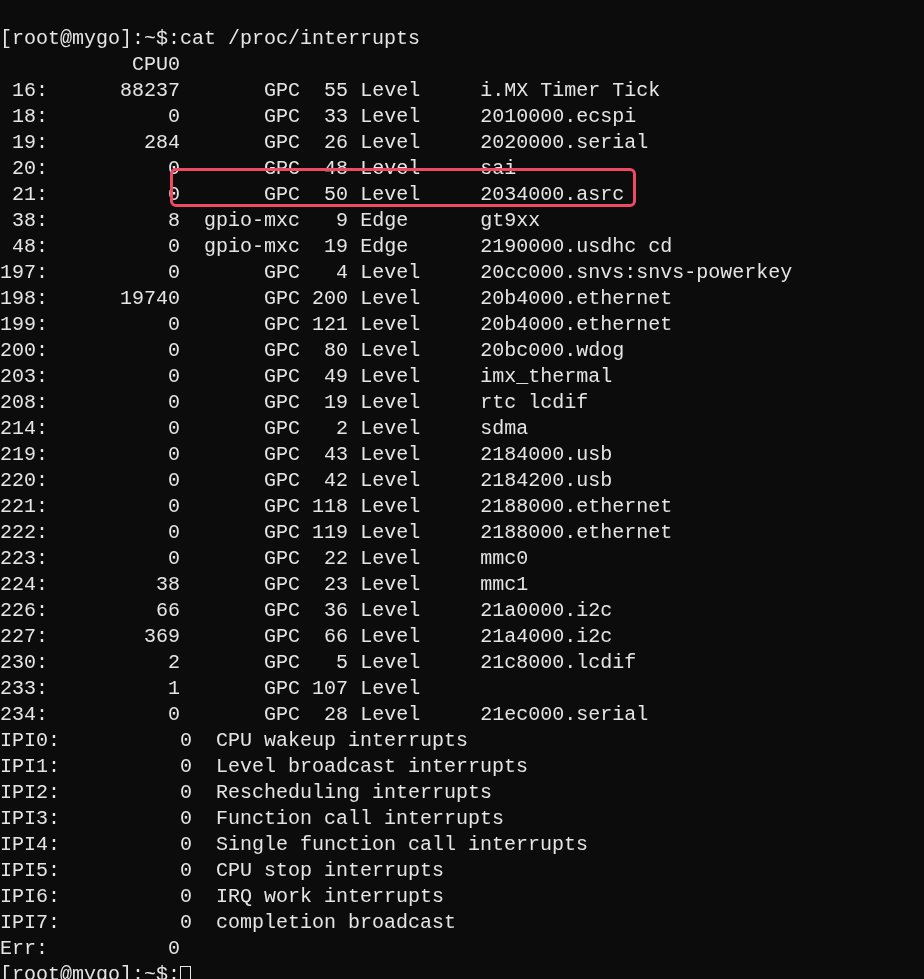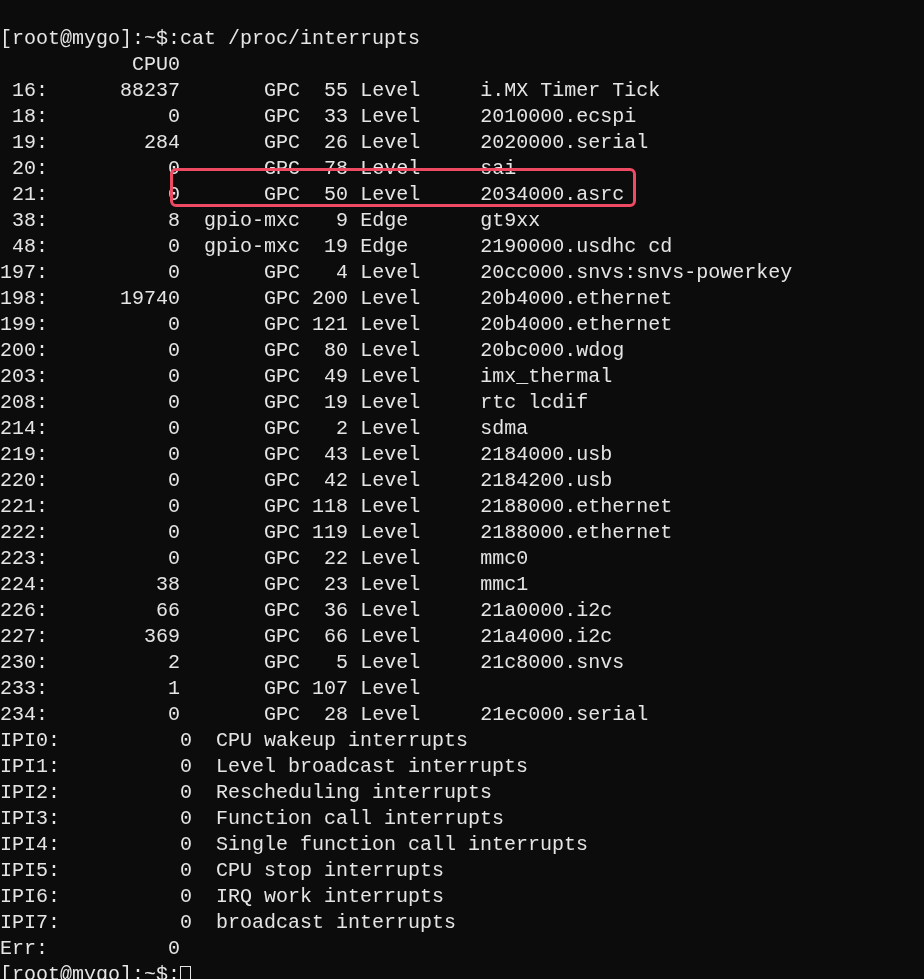--- a/index.html
+++ b/index.html
@@ -35,47 +35,47 @@
 </style>
 </head>
 <body>
 
 <div class="terminal">
 <span>[root@mygo]:~$:cat /proc/interrupts</span>
 <span>           CPU0</span>
 <div id="irq-block"><span><span> 16:</span><span>      88237</span>  <span>     GPC</span> <span> 55</span> <span>Level</span> <span>    i.MX Timer Tick</span></span>
 <span><span> 18:</span><span>          0</span>  <span>     GPC</span> <span> 33</span> <span>Level</span> <span>    2010000.ecspi</span></span>
 <span><span> 19:</span><span>        284</span>  <span>     GPC</span> <span> 26</span> <span>Level</span> <span>    2020000.serial</span></span>
-<span><span> 20:</span><span>          0</span>  <span>     GPC</span> <span> 78</span> <span>Level</span> <span>    sai</span></span>
+<span><span> 20:</span><span>          0</span>  <span>     GPC</span> <span> 48</span> <span>Level</span> <span>    sai</span></span>
 <span><span> 21:</span><span>          0</span>  <span>     GPC</span> <span> 50</span> <span>Level</span> <span>    2034000.asrc</span></span>
 <span><span> 38:</span><span>          8</span>  <span>gpio-mxc</span> <span>  9</span> <span>Edge </span> <span>    gt9xx</span></span>
 <span><span> 48:</span><span>          0</span>  <span>gpio-mxc</span> <span> 19</span> <span>Edge </span> <span>    2190000.usdhc cd</span></span>
 <span><span>197:</span><span>          0</span>  <span>     GPC</span> <span>  4</span> <span>Level</span> <span>    20cc000.snvs:snvs-powerkey</span></span>
 <span><span>198:</span><span>      19740</span>  <span>     GPC</span> <span>200</span> <span>Level</span> <span>    20b4000.ethernet</span></span>
 <span><span>199:</span><span>          0</span>  <span>     GPC</span> <span>121</span> <span>Level</span> <span>    20b4000.ethernet</span></span>
 <span><span>200:</span><span>          0</span>  <span>     GPC</span> <span> 80</span> <span>Level</span> <span>    20bc000.wdog</span></span>
 <span><span>203:</span><span>          0</span>  <span>     GPC</span> <span> 49</span> <span>Level</span> <span>    imx_thermal</span></span>
 <span><span>208:</span><span>          0</span>  <span>     GPC</span> <span> 19</span> <span>Level</span> <span>    rtc lcdif</span></span>
 <span><span>214:</span><span>          0</span>  <span>     GPC</span> <span>  2</span> <span>Level</span> <span>    sdma</span></span>
 <span><span>219:</span><span>          0</span>  <span>     GPC</span> <span> 43</span> <span>Level</span> <span>    2184000.usb</span></span>
 <span><span>220:</span><span>          0</span>  <span>     GPC</span> <span> 42</span> <span>Level</span> <span>    2184200.usb</span></span>
 <span><span>221:</span><span>          0</span>  <span>     GPC</span> <span>118</span> <span>Level</span> <span>    2188000.ethernet</span></span>
 <span><span>222:</span><span>          0</span>  <span>     GPC</span> <span>119</span> <span>Level</span> <span>    2188000.ethernet</span></span>
 <span><span>223:</span><span>          0</span>  <span>     GPC</span> <span> 22</span> <span>Level</span> <span>    mmc0</span></span>
 <span><span>224:</span><span>         38</span>  <span>     GPC</span> <span> 23</span> <span>Level</span> <span>    mmc1</span></span>
 <span><span>226:</span><span>         66</span>  <span>     GPC</span> <span> 36</span> <span>Level</span> <span>    21a0000.i2c</span></span>
 <span><span>227:</span><span>        369</span>  <span>     GPC</span> <span> 66</span> <span>Level</span> <span>    21a4000.i2c</span></span>
-<span><span>230:</span><span>          2</span>  <span>     GPC</span> <span>  5</span> <span>Level</span> <span>    21c8000.snvs</span></span>
+<span><span>230:</span><span>          2</span>  <span>     GPC</span> <span>  5</span> <span>Level</span> <span>    21c8000.lcdif</span></span>
 <span><span>233:</span><span>          1</span>  <span>     GPC</span> <span>107</span> <span>Level</span> <span></span></span>
 <span><span>234:</span><span>          0</span>  <span>     GPC</span> <span> 28</span> <span>Level</span> <span>    21ec000.serial</span></span>
 </div><div id="ipi-block"><span><span>IPI0:</span><span>          0</span><span>  CPU wakeup interrupts</span></span>
 <span><span>IPI1:</span><span>          0</span><span>  Level broadcast interrupts</span></span>
 <span><span>IPI2:</span><span>          0</span><span>  Rescheduling interrupts</span></span>
 <span><span>IPI3:</span><span>          0</span><span>  Function call interrupts</span></span>
 <span><span>IPI4:</span><span>          0</span><span>  Single function call interrupts</span></span>
 <span><span>IPI5:</span><span>          0</span><span>  CPU stop interrupts</span></span>
 <span><span>IPI6:</span><span>          0</span><span>  IRQ work interrupts</span></span>
-<span><span>IPI7:</span><span>          0</span><span>  broadcast interrupts</span></span>
+<span><span>IPI7:</span><span>          0</span><span>  completion broadcast</span></span>
 </div><span>Err:          0</span>
 <span>[root@mygo]:~$:</span><span class="cursor"></span>
 </div>
 
 <div id="hl" class="highlight-box" style="left: 170px; top: 168px; width: 460px; height: 33px;"></div>
 
 </body></html>

